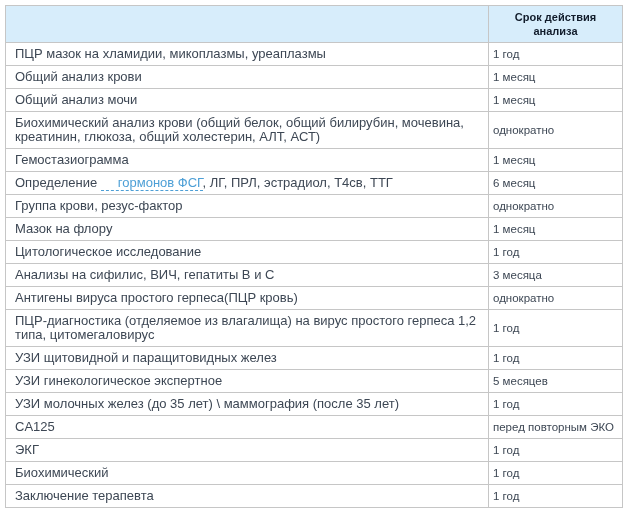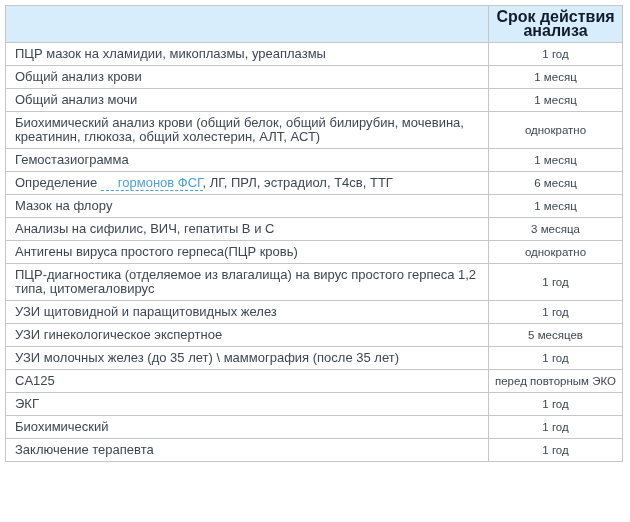--- a/index.html
+++ b/index.html
@@ -22,42 +22,42 @@
     background: var(--row-bg, #ffffff);
   }
   col.c1 { width: 483px; }
   col.c2 { width: 134px; }
   th, td {
     border: 1px solid var(--cell-border, #c6c6c6);
   }
   thead th {
     background: var(--header-bg, #d7edfb);
     color: var(--header-text, #111c2b);
-    font-size: 16px;
+    font-size: 11px;
     font-weight: bold;
     line-height: 14px;
     padding: 4px 6px;
     text-align: center;
     vertical-align: middle;
     height: 28px;
   }
   td.name-cell {
     font-size: 13px;
     color: var(--text, #3d4754);
     line-height: 14px;
     padding: 4px 8px 4px 9px;
     vertical-align: middle;
     background: var(--row-bg, #ffffff);
   }
   td.value-cell {
     font-size: 11.5px;
     color: var(--text, #3d4754);
     line-height: 14px;
     padding: 4px 4px;
-    text-align: center;
+    text-align: left;
     vertical-align: middle;
     background: var(--row-bg, #ffffff);
   }
   a.pseudo-link {
     color: var(--link, #4d9fd6);
     text-decoration: none;
     border-bottom: 1px dashed var(--link, #4d9fd6);
     cursor: pointer;
     padding-left: 17px;
   }
@@ -96,22 +96,30 @@
         </tr>
         <tr>
           <td class="name-cell">Гемостазиограмма</td>
           <td class="value-cell">1 месяц</td>
         </tr>
         <tr>
           <td class="name-cell">Определение <a class="pseudo-link" href="#">гормонов ФСГ</a>, ЛГ, ПРЛ, эстрадиол, Т4св, ТТГ</td>
           <td class="value-cell">6 месяц</td>
         </tr>
         <tr>
+          <td class="name-cell">Группа крови, резус-фактор</td>
+          <td class="value-cell">однократно</td>
+        </tr>
+        <tr>
           <td class="name-cell">Мазок на флору</td>
           <td class="value-cell">1 месяц</td>
+        </tr>
+        <tr>
+          <td class="name-cell">Цитологическое исследование</td>
+          <td class="value-cell">1 год</td>
         </tr>
         <tr>
           <td class="name-cell">Анализы на сифилис, ВИЧ, гепатиты В и С</td>
           <td class="value-cell">3 месяца</td>
         </tr>
         <tr>
           <td class="name-cell">Антигены вируса простого герпеса(ПЦР кровь)</td>
           <td class="value-cell">однократно</td>
         </tr>
         <tr>

